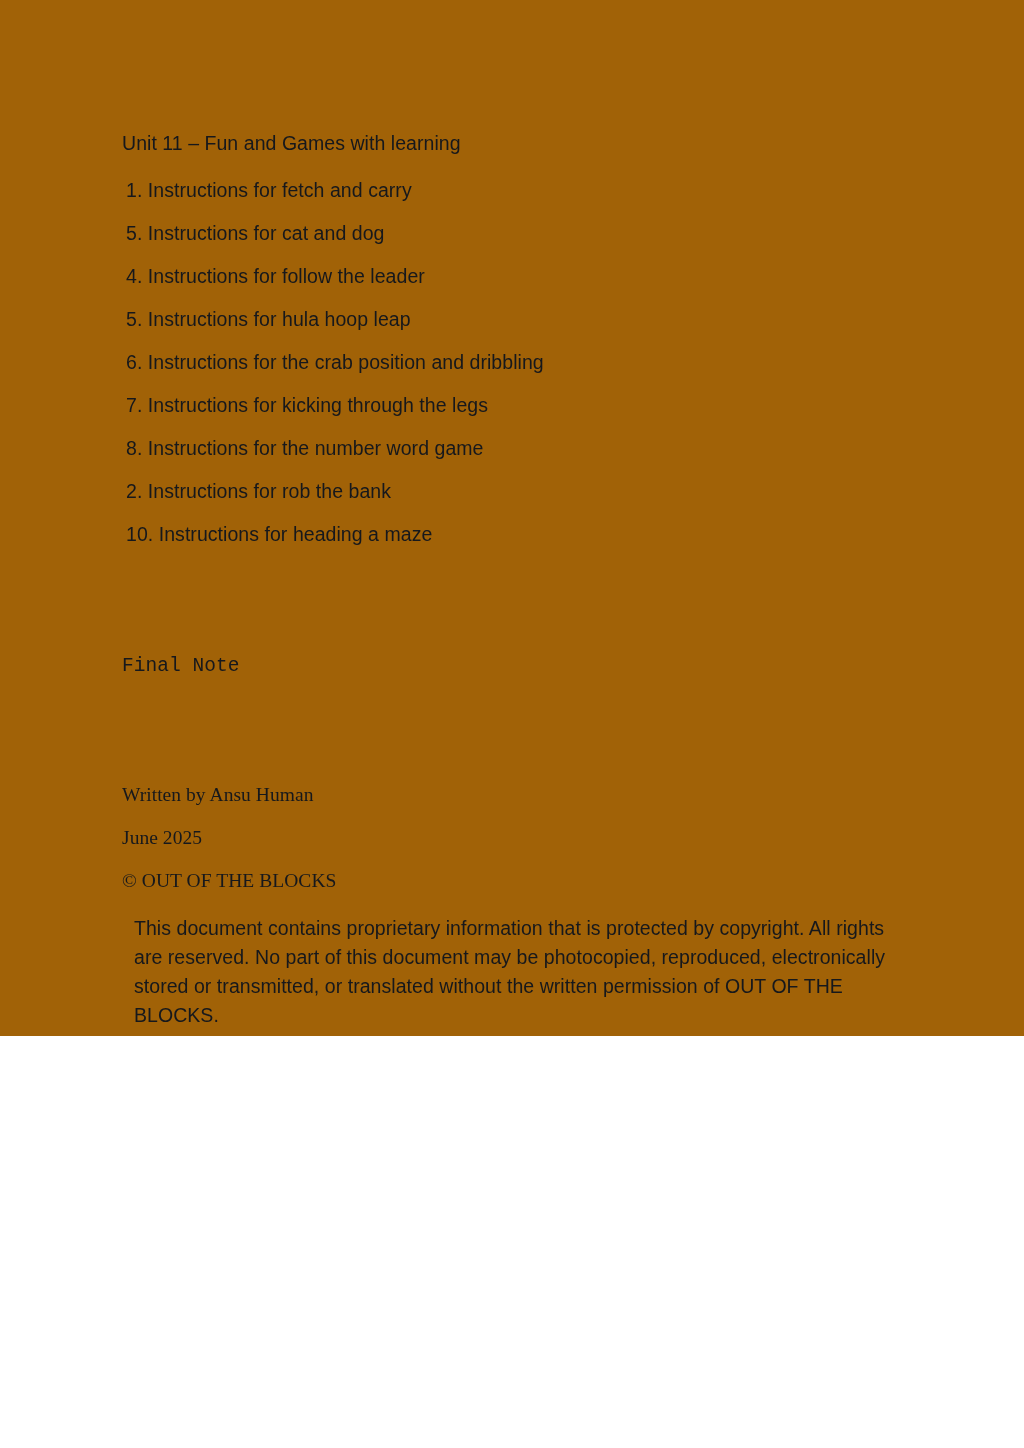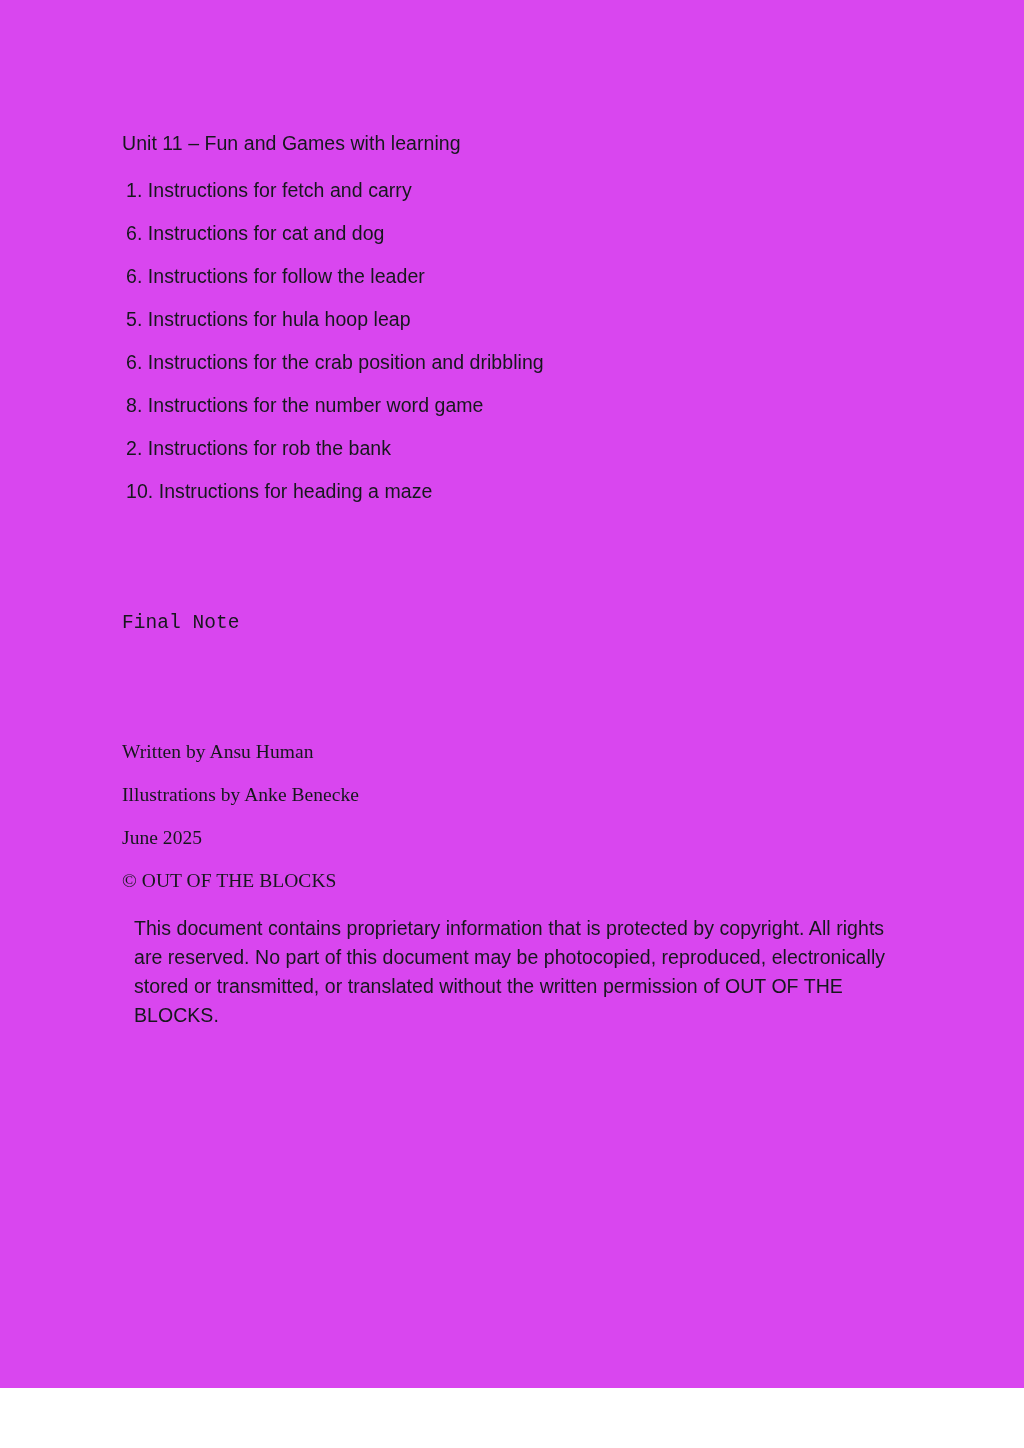--- a/index.html
+++ b/index.html
@@ -3,22 +3,22 @@
 <meta charset="utf-8">
 <style>
   html, body {
     margin: 0;
     padding: 0;
     background: #ffffff;
   }
   .page {
     position: relative;
     width: 1024px;
-    height: 1388px;
-    background: #d946ef;
+    height: 1036px;
+    background: #a16207;
     overflow: hidden;
   }
   .content {
     position: absolute;
     left: 122px;
     top: 122px;
     width: 790px;
   }
   .doc-line {
     font-family: Liberation Mono, monospace;
@@ -77,40 +77,40 @@
 </head>
 <body>
 
 <div class="page">
   <div class="content">
 
     <div class="doc-title">Unit 11 – Fun and Games with learning</div>
 
     <ol class="toc-list">
       <li class="toc-item">1. Instructions for fetch and carry</li>
-      <li class="toc-item">6. Instructions for cat and dog</li>
-      <li class="toc-item">6. Instructions for follow the leader</li>
+      <li class="toc-item">5. Instructions for cat and dog</li>
+      <li class="toc-item">4. Instructions for follow the leader</li>
       <li class="toc-item">5. Instructions for hula hoop leap</li>
       <li class="toc-item">6. Instructions for the crab position and dribbling</li>
+      <li class="toc-item">7. Instructions for kicking through the legs</li>
       <li class="toc-item">8. Instructions for the number word game</li>
       <li class="toc-item">2. Instructions for rob the bank</li>
       <li class="toc-item">10. Instructions for heading a maze</li>
     </ol>
 
     <div class="spacer-line"></div>
     <div class="spacer-half"></div>
 
     <div class="doc-line">Final Note</div>
 
     <div class="spacer-line"></div>
     <div class="spacer-half"></div>
 
     <div class="colophon-line">Written by Ansu Human</div>
 
-    <div class="colophon-line">Illustrations by Anke Benecke</div>
 
     <div class="colophon-line">June 2025</div>
 
     <div class="colophon-line">© OUT OF THE BLOCKS</div>
 
     <p class="copyright-paragraph">This document contains proprietary information that is protected by copyright. All rights are reserved. No part of this document may be photocopied, reproduced, electronically stored or transmitted, or translated without the written permission of OUT OF THE BLOCKS.</p>
 
   </div>
 </div>
 

